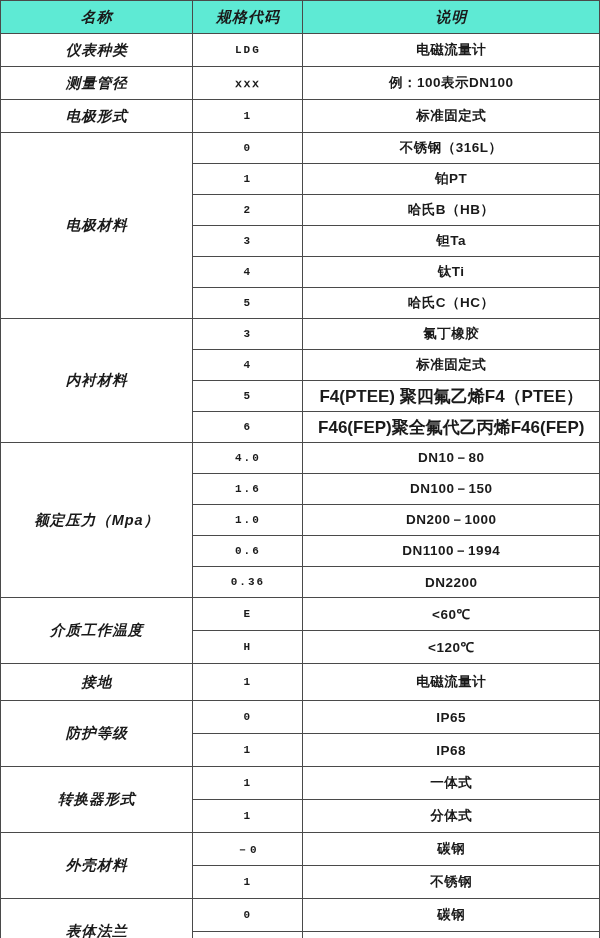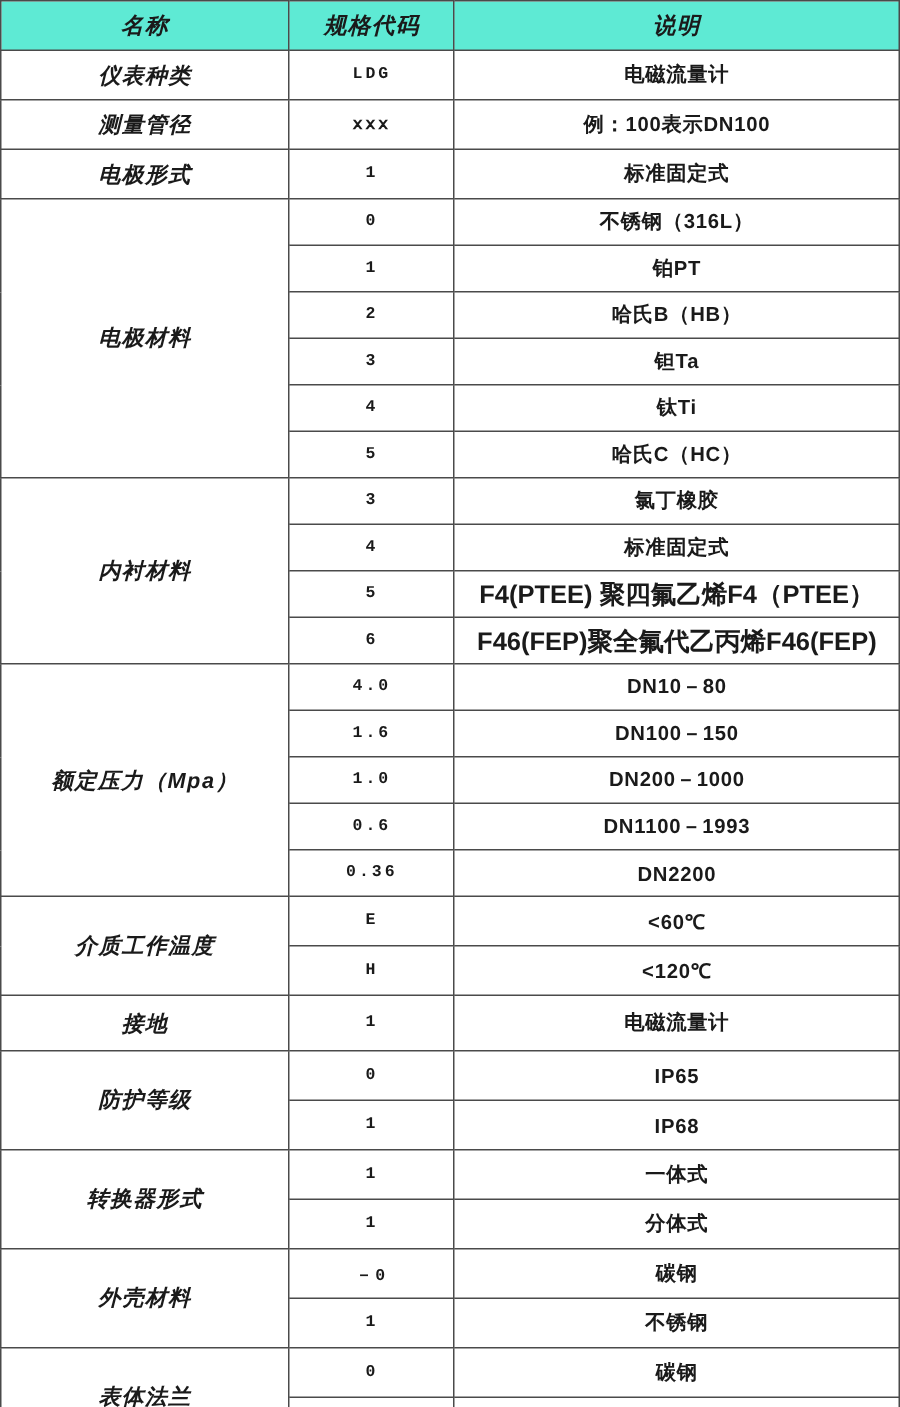--- a/index.html
+++ b/index.html
@@ -149,21 +149,21 @@
     <tr class="r-h30">
       <td class="code-cell">1.6</td>
       <td class="desc-cell">DN100－150</td>
     </tr>
     <tr class="r-h30">
       <td class="code-cell">1.0</td>
       <td class="desc-cell">DN200－1000</td>
     </tr>
     <tr class="r-h30">
       <td class="code-cell">0.6</td>
-      <td class="desc-cell">DN1100－1993</td>
+      <td class="desc-cell">DN1100－1994</td>
     </tr>
     <tr class="r-h30">
       <td class="code-cell">0.36</td>
       <td class="desc-cell">DN2200</td>
     </tr>
 
     <tr class="r-h32">
       <td class="name-cell" rowspan="2">介质工作温度</td>
       <td class="code-cell">E</td>
       <td class="desc-cell">&lt;60℃</td>

